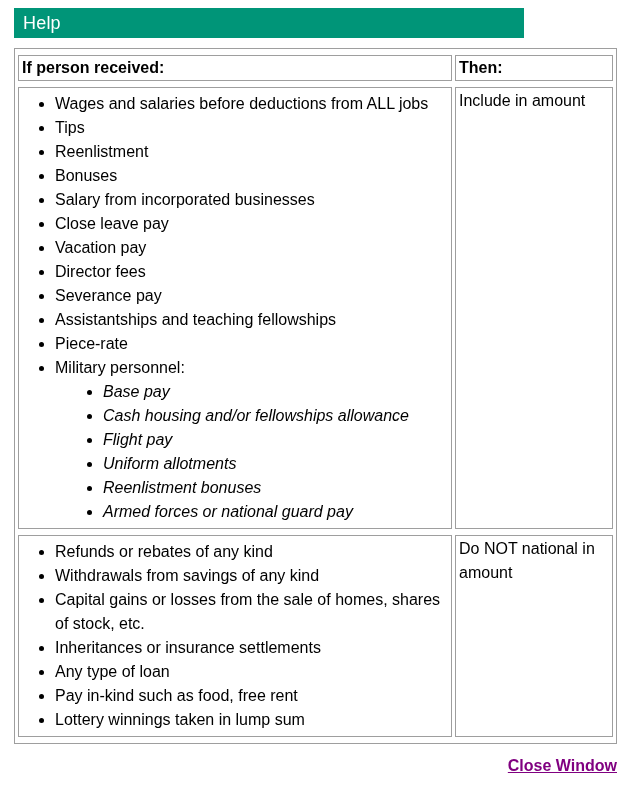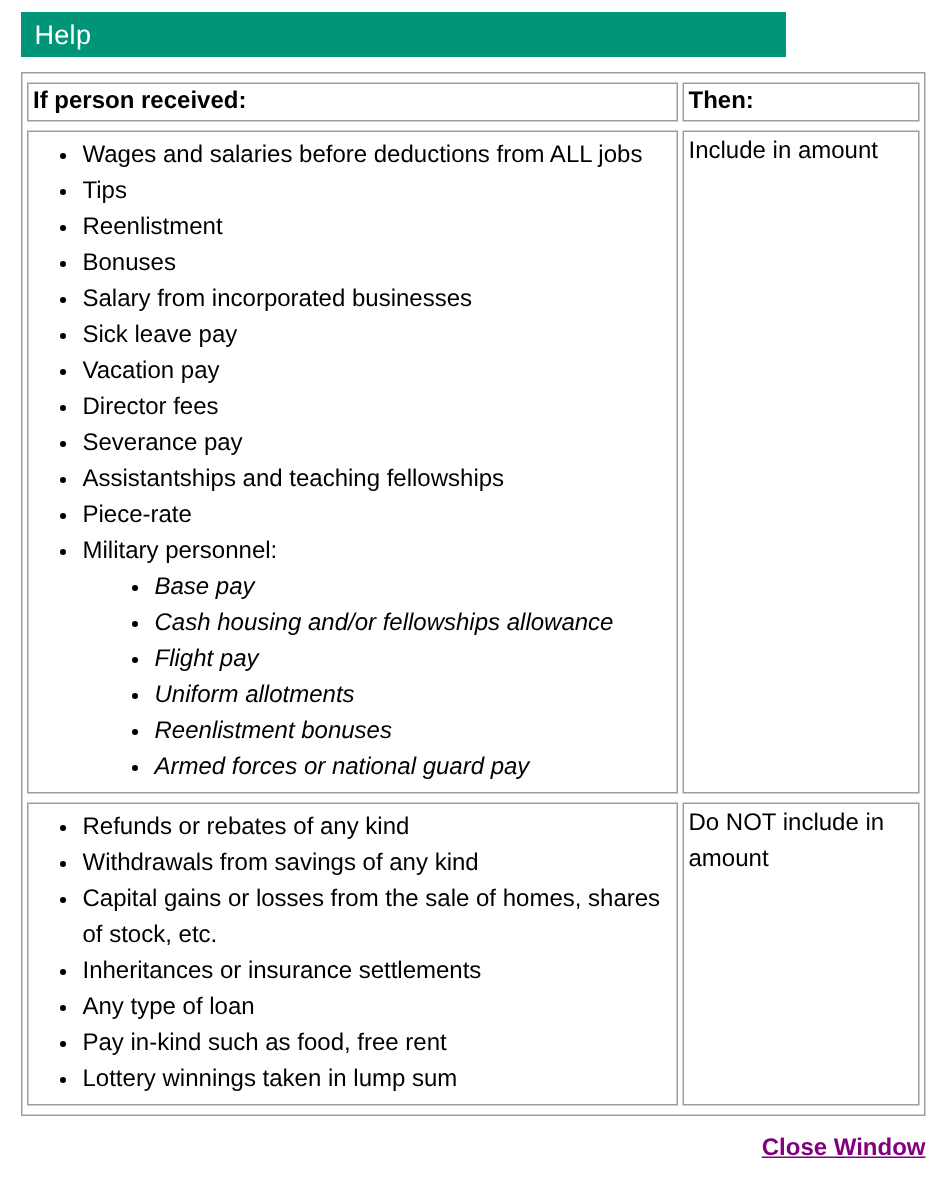--- a/index.html
+++ b/index.html
@@ -103,21 +103,21 @@
     </thead>
     <tbody>
       <tr>
         <td>
           <ul class="received-list">
               <li>Wages and salaries before deductions from ALL jobs</li>
               <li>Tips</li>
               <li>Reenlistment</li>
               <li>Bonuses</li>
               <li>Salary from incorporated businesses</li>
-              <li>Sick leave pay</li>
+              <li>Close leave pay</li>
               <li>Vacation pay</li>
               <li>Director fees</li>
               <li>Severance pay</li>
               <li>Assistantships and teaching fellowships</li>
               <li>Piece-rate</li>
               <li>Military personnel:<ul>
                   <li>Base pay</li>
                   <li>Cash housing and/or fellowships allowance</li>
                   <li>Flight pay</li>
                   <li>Uniform allotments</li>
@@ -136,21 +136,21 @@
               <li>Refunds or rebates of any kind</li>
               <li>Withdrawals from savings of any kind</li>
               <li>Capital gains or losses from the sale of homes, shares of stock, etc.</li>
               <li>Inheritances or insurance settlements</li>
               <li>Any type of loan</li>
               <li>Pay in-kind such as food, free rent</li>
               <li>Lottery winnings taken in lump sum</li>
             </ul>
         </td>
         <td>
-          <div class="then-text">Do NOT include in amount</div>
+          <div class="then-text">Do NOT national in amount</div>
         </td>
       </tr>
     </tbody>
   </table>
 
   <div class="footer">
     <a href="#" class="close-link">Close Window</a>
   </div>
 
 </div>

